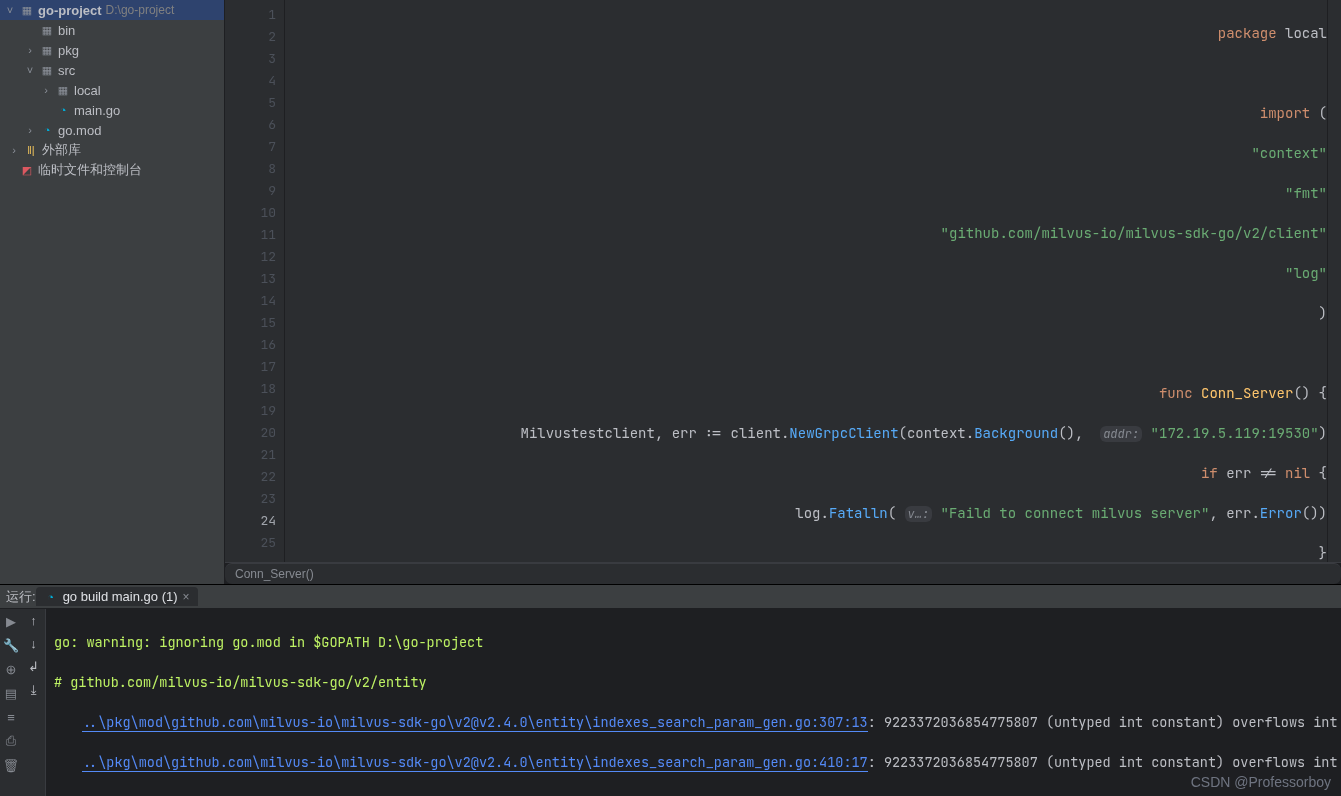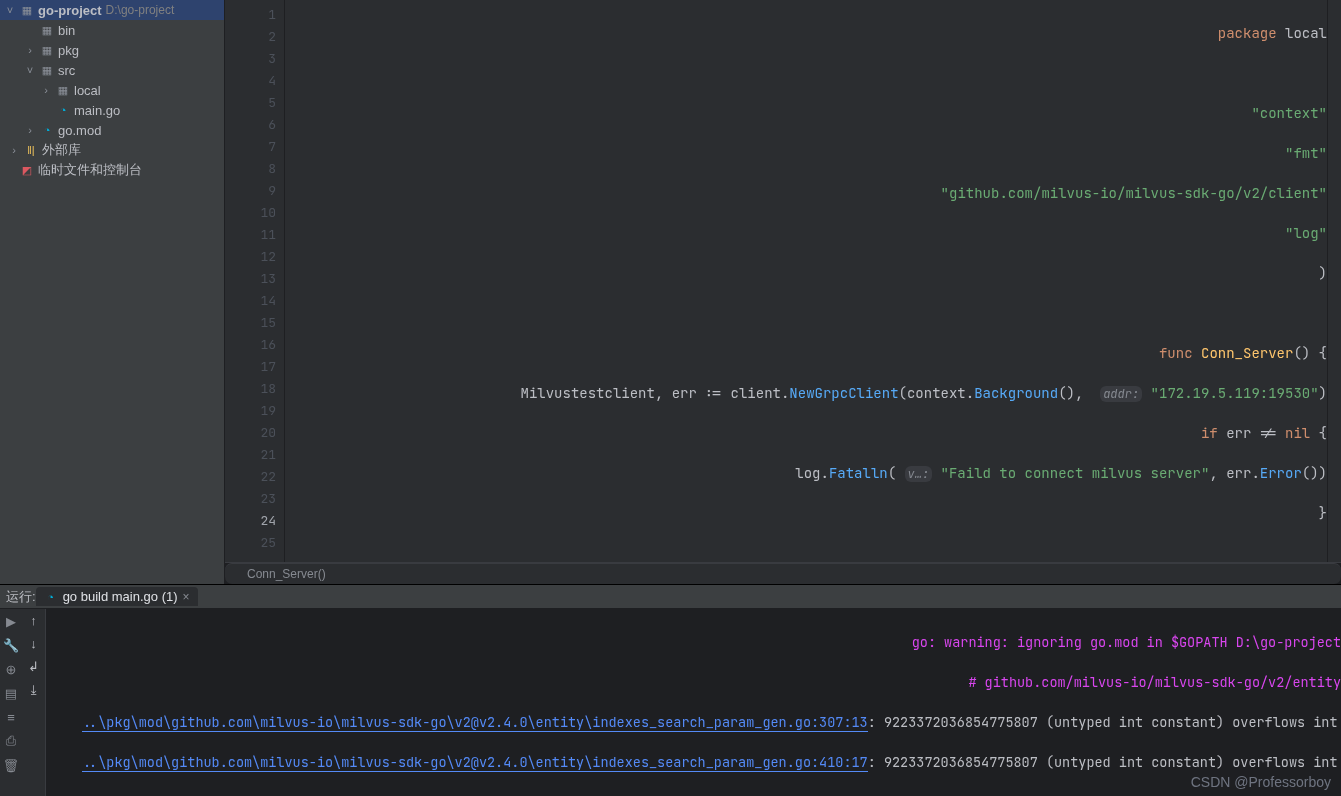--- a/index.html
+++ b/index.html
@@ -66,21 +66,21 @@
 }
 .code .line { height: 22px; line-height: 22px; padding-left: 8px; }
 .kw { color: #cf8e6d; }
 .str { color: #6aab73; }
 .ident { color: #bcbec4; }
 .fn { color: #57aaf7; }
 .param-hint { background: #393b40; color: #868a91; padding: 0 3px; border-radius: 6px; font-style: italic; font-size: 12px; }
 .warn-uline { border-bottom: 1px wavy #b3ae60; }
 .funcdef { color: #ffc66d; }
 .dim { color: #868a91; }
-.status-func { padding: 3px 22px; color: #868a91; background: #2b2d30; font-size: 12px; border-top: 1px solid #393b40; border-radius: 7px; }
+.status-func { padding: 3px 10px; color: #868a91; background: #2b2d30; font-size: 12px; border-top: 1px solid #393b40; border-radius: 7px; }
 .right-scroll { width: 14px; background: #2b2d30; border-left: 1px solid #1e1f22; }
 .run-panel { flex:1; display: flex; flex-direction: column; background: #1e1f22; border-top: 1px solid #000; }
 .run-header {
   display: flex; align-items: center; height: 24px; background: #3c3f41;
   padding: 0 6px; gap: 0; border-bottom: 1px solid #1e1f22;
 }
 .run-header .tab {
   background: #2b2d30; padding: 2px 8px; border-radius: 4px 4px 0 0;
   display: flex; align-items: center; gap: 5px; color: #dfe1e5;
 }
@@ -88,21 +88,21 @@
 .run-body { display: flex; flex:1; }
 .run-toolbar-left { width: 22px; background: #2b2d30; display: flex; flex-direction: column; align-items: center; padding-top:4px; gap:8px; }
 .run-toolbar-left .ticon { width:16px; height:16px; color:#868a91; display:flex; align-items:center; justify-content:center; }
 .run-toolbar-left2 { width: 24px; background: #2b2d30; display: flex; flex-direction: column; align-items: center; padding-top:4px; gap:8px; border-right: 1px solid #393b40; }
 .console {
   flex:1; font-family: "JetBrains Mono", Consolas, monospace; font-size: 13.5px;
   padding: 4px 0 0 8px; background: #1e1f22; white-space: pre; overflow:hidden;
 }
 .console .cl { height: 22px; line-height: 22px; }
 .console .header-line { color: #868a91; }
-.console .goout { color: #d946ef; text-align: right; }
+.console .goout { color: #bef264; }
 .console .link { color: #548af7; border-bottom: 1px solid #548af7; margin-left: 28px; }
 .console .err-tail { color: #bcbec4; }
 .watermark { position: absolute; right: 10px; bottom: 6px; color: #99a1b3; font-size: 14px; opacity: 0.65; } 
 .green-run { color:#499c54; }
 </style>
 </head>
 <body>
 
 <div class="top-area">
 
@@ -178,20 +178,21 @@
         <div class="ln">21</div>
         <div class="ln">22</div>
         <div class="ln">23</div>
         <div class="ln current">24</div>
         <div class="ln">25</div>
       </div>
       <div class="fold-col"></div>
       <div class="code">
 <div class="line"><span class="kw">package</span> <span class="ident">local</span></div>
 <div class="line"></div>
+<div class="line"><span class="kw">import</span> (</div>
 <div class="line">    <span class="str">"context"</span></div>
 <div class="line">    <span class="str">"fmt"</span></div>
 <div class="line">    <span class="str">"github.com/milvus-io/milvus-sdk-go/v2/client"</span></div>
 <div class="line">    <span class="str">"log"</span></div>
 <div class="line">)</div>
 <div class="line"></div>
 <div class="line"><span class="kw">func</span> <span class="funcdef warn-uline">Conn_Server</span>() {</div>
 <div class="line">    <span class="ident warn-uline">Milvustestclient</span>, <span class="ident">err</span> <span class="ident">:=</span> <span class="ident">client</span>.<span class="fn">NewGrpcClient</span>(<span class="ident">context</span>.<span class="fn">Background</span>(),  <span class="param-hint">addr:</span> <span class="str">"172.19.5.119:19530"</span>)</div>
 <div class="line">    <span class="kw">if</span> <span class="ident">err</span> != <span class="kw">nil</span> {</div>
 <div class="line">        <span class="ident">log</span>.<span class="fn">Fatalln</span>( <span class="param-hint">v…:</span> <span class="str">"<span class="warn-uline">Faild</span> to connect <span class="warn-uline">milvus</span> server"</span>, <span class="ident">err</span>.<span class="fn">Error</span>())</div>

